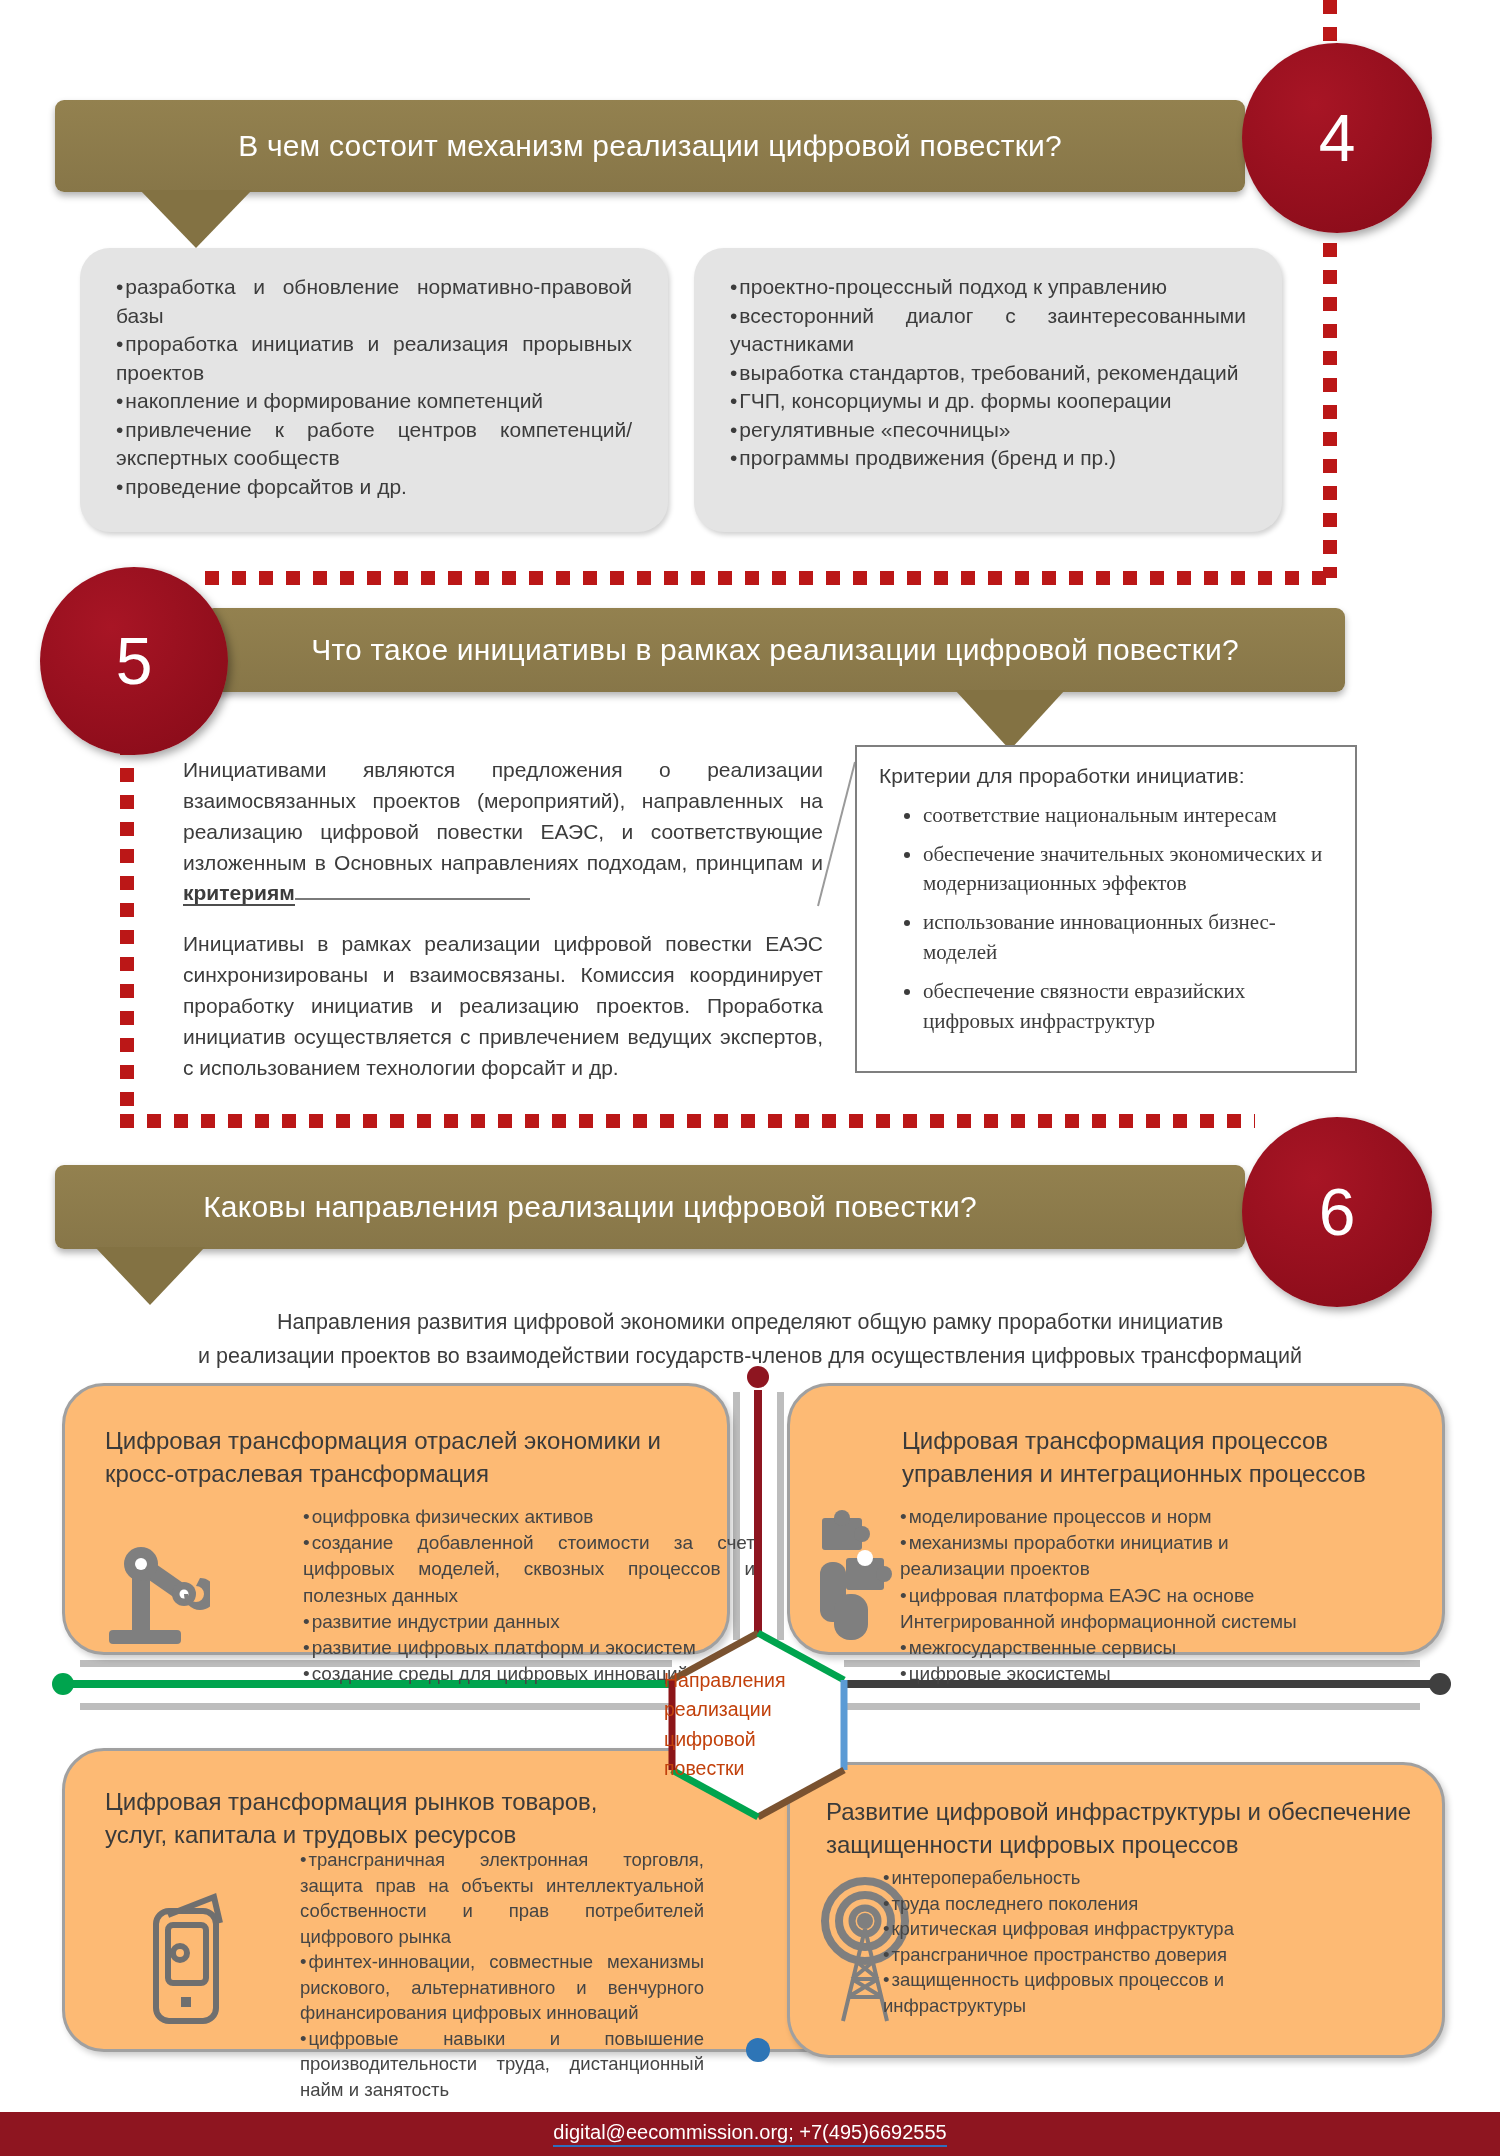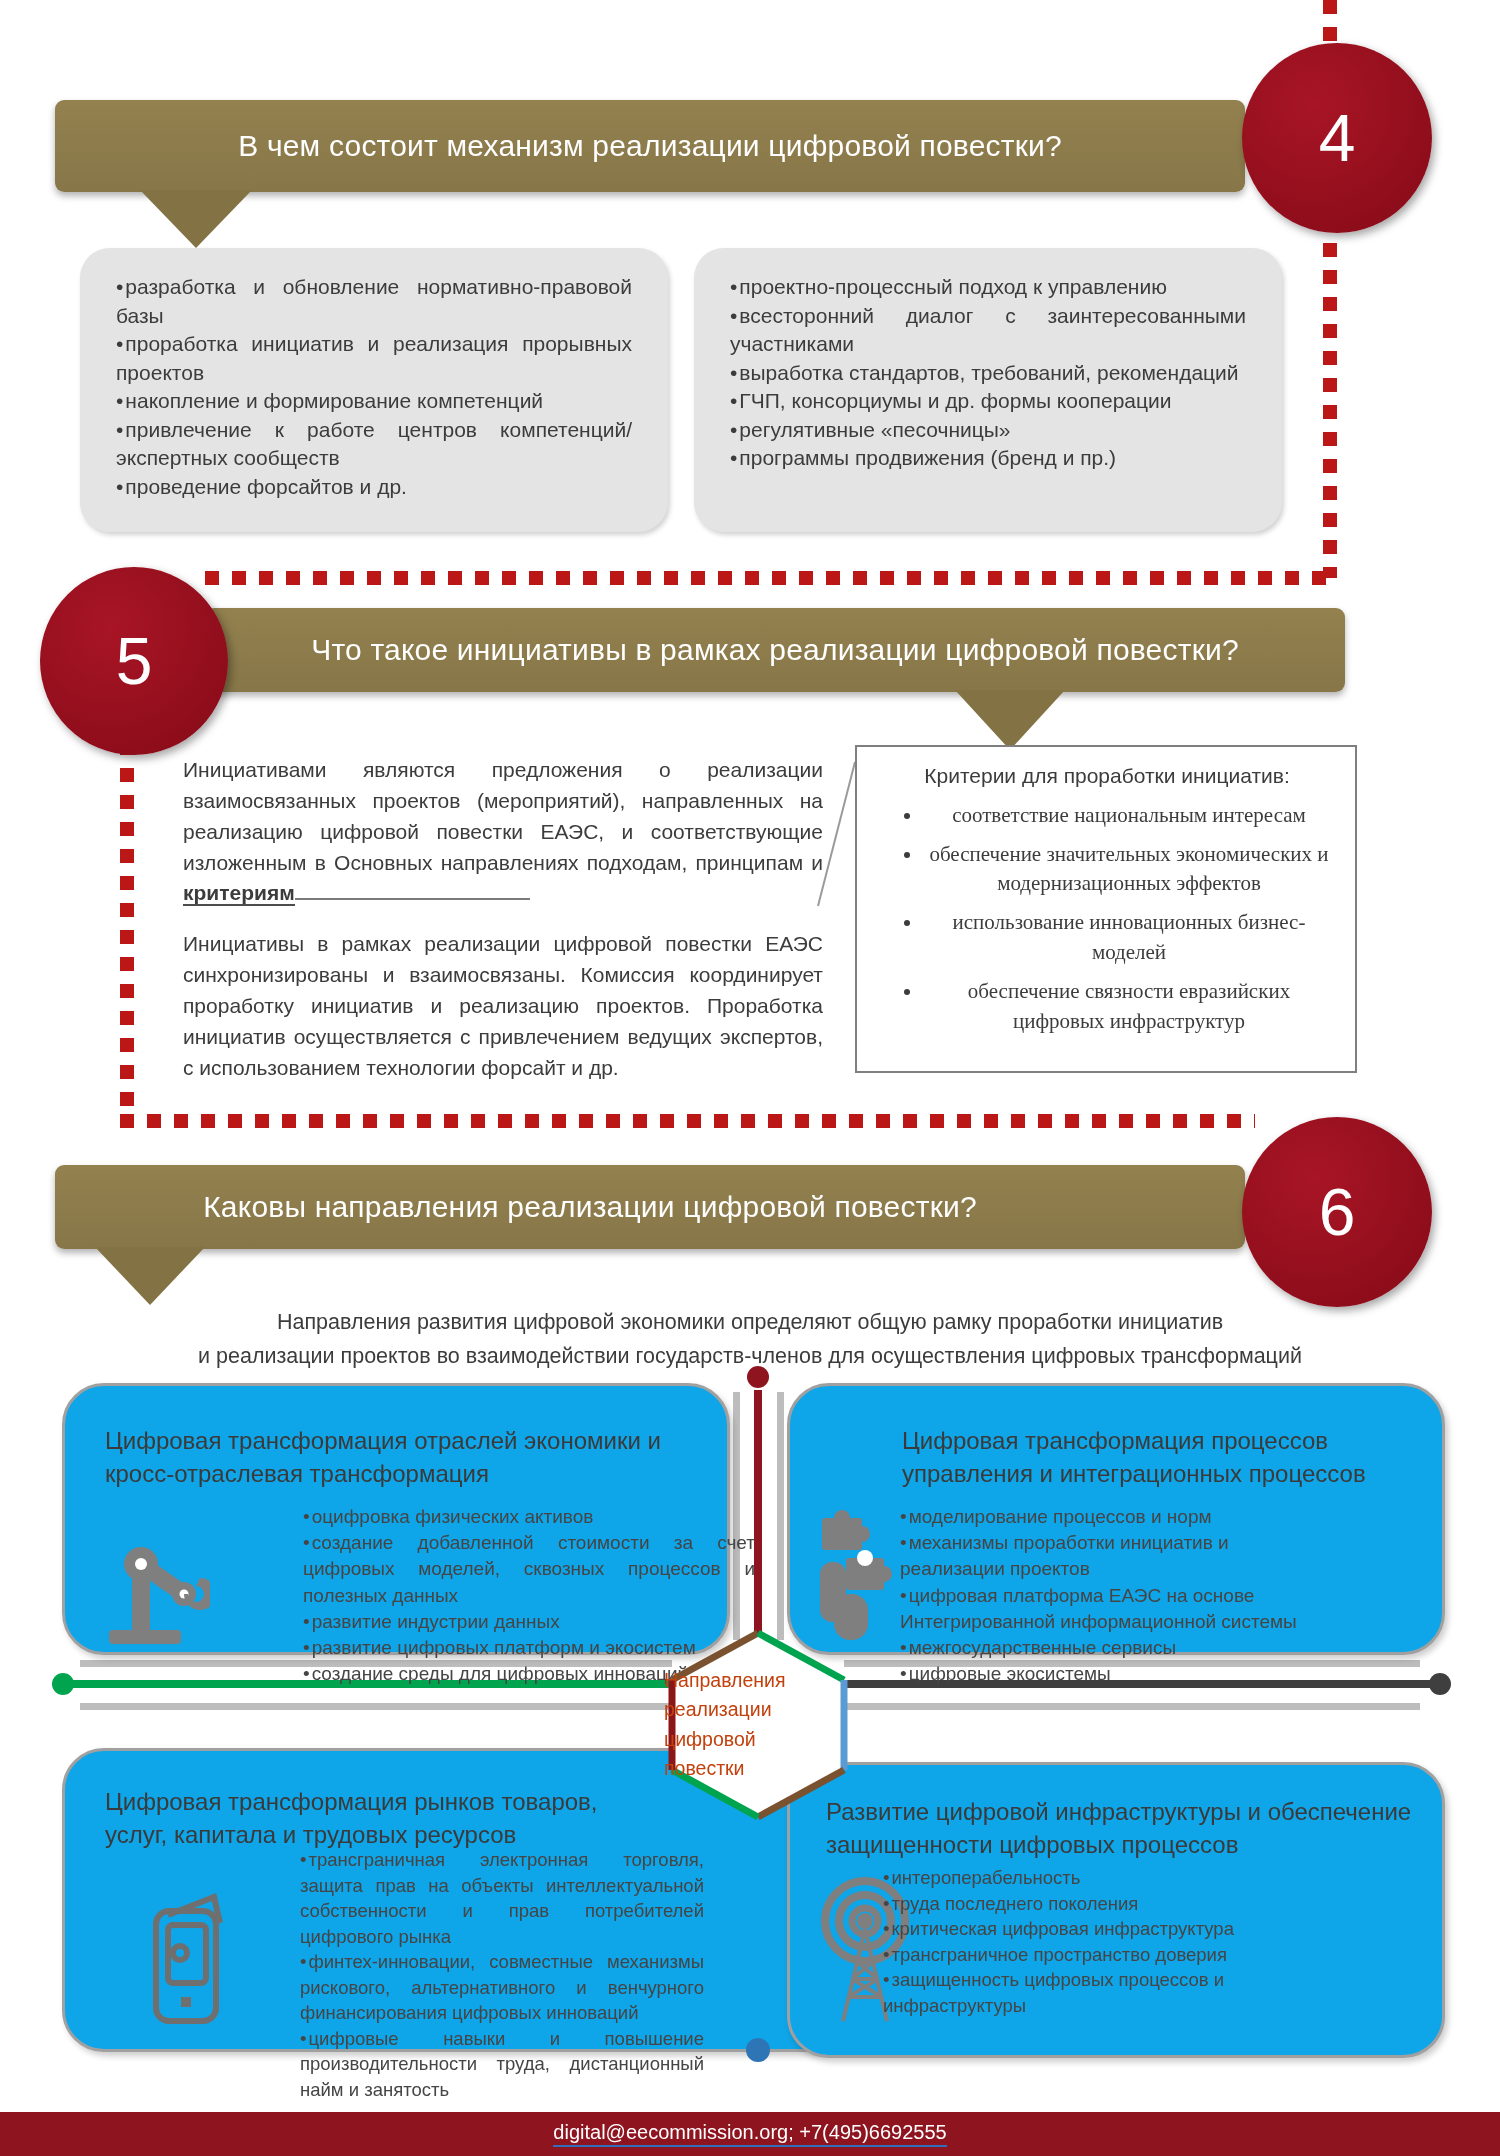--- a/index.html
+++ b/index.html
@@ -19,26 +19,26 @@
   
   .graybox{background:#e4e4e4;border-radius:30px;padding:25px 36px;box-sizing:border-box;z-index:2;
            font-size:21px;line-height:1.36;text-align:justify;text-align-last:left;color:#3c3c3c;box-shadow:2px 3px 5px rgba(0,0,0,.18);}
   .gb-item::before{content:"\2022";margin-right:2px;}
   
   #s5-text{width:640px;font-size:21px;line-height:1.47;text-align:justify;text-align-last:left;color:#3c3c3c;z-index:2;}
   #s5-text p{margin:0 0 20px 0;}
   .kw{border-bottom:2px solid #4d4d4d;font-weight:bold;}
   .tail-line{display:inline-block;width:235px;height:3px;border-bottom:2px solid #7a7a7a;}
   #criteria{background:#fff;border:2px solid #7f7f7f;box-sizing:border-box;padding:14px 20px 10px 22px;z-index:2;
-            font-size:21px;line-height:1.42;color:#3c3c3c;text-align:center;}
+            font-size:21px;line-height:1.42;color:#3c3c3c;}
   #criteria ul{margin:10px 0 0 0;padding-left:44px;font-family:Liberation Serif, serif;}
   #criteria li{margin-bottom:9px;}
   
   #intro{text-align:center;font-size:21.5px;line-height:1.6;color:#3c3c3c;z-index:2;}
-  .dirbox{background:#0ea5e9;border:3px solid #a0a0a0;border-radius:42px;box-sizing:border-box;z-index:2;
+  .dirbox{background:#fdba74;border:3px solid #a0a0a0;border-radius:42px;box-sizing:border-box;z-index:2;
           box-shadow:3px 4px 6px rgba(0,0,0,.2);}
   .dirbox h3{margin:0;font-weight:normal;font-size:24px;line-height:1.38;color:#3a3a3a;}
   .dirbullets{font-size:19px;line-height:1.38;color:#454545;}
   .just{text-align:justify;text-align-last:left;}
   .line{z-index:1;}
   .gray-line{background:#bdbdbd;}
   .dot{border-radius:50%;z-index:3;}
   #hex-label{font-size:19.5px;line-height:1.5;color:#c2410c;z-index:6;}
   #hexsvg{z-index:5;}
   #footer{background:#8e1520;display:flex;align-items:center;justify-content:center;z-index:2;}

